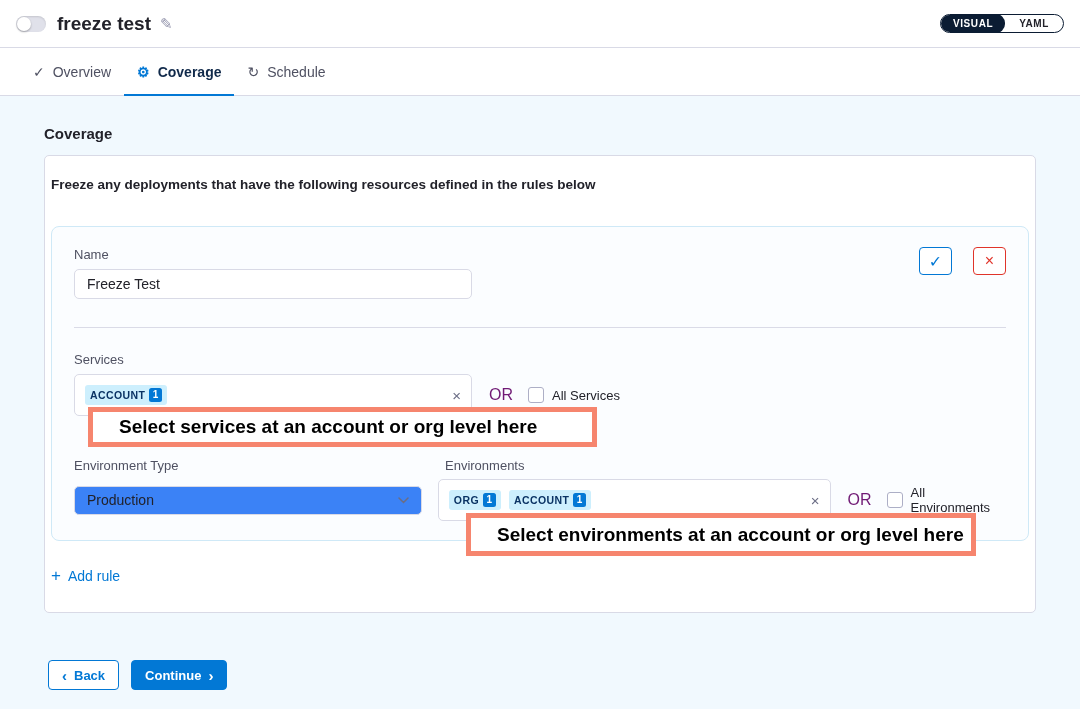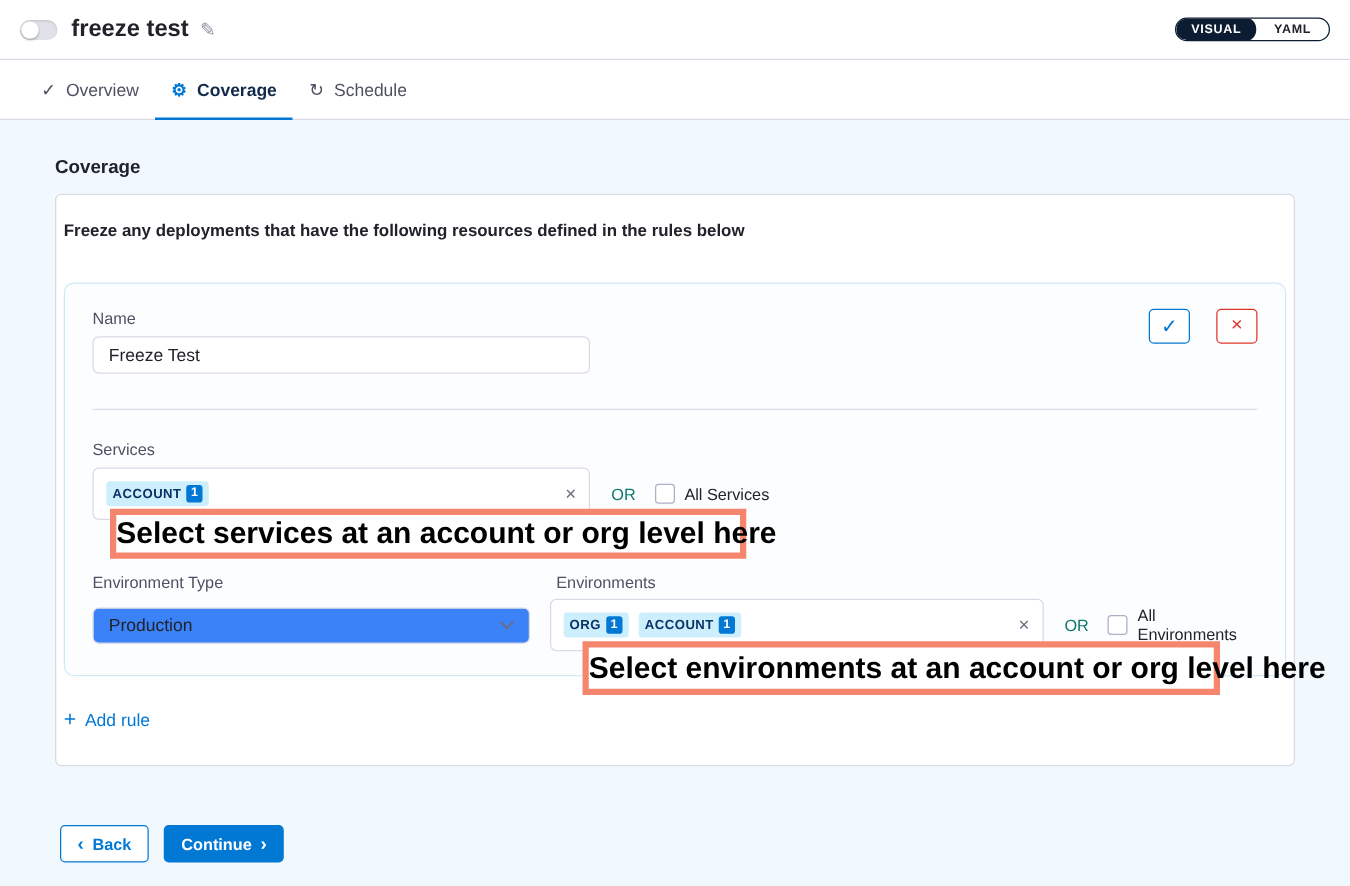--- a/index.html
+++ b/index.html
@@ -39,42 +39,42 @@
   .btn-confirm { border: 1px solid #0278d5; color: #0278d5; }
   .btn-cancel { border: 1px solid #e0342a; color: #e0342a; }
   .divider { margin-top: 28px; border: none; border-top: 1px solid #dadbe7; height: 0; }
 
   .svc-label { margin-top: 24px; }
   .row { display: flex; align-items: center; margin-top: 7px; }
   .tag-input { width: 398px; height: 42px; border: 1px solid #d9dae6; border-radius: 5px; background: #fff; display: flex; align-items: center; padding: 0 10px; gap: 8px; }
   .tag { background: #cdeffd; color: #0a3364; font-size: 10.5px; font-weight: 700; letter-spacing: .4px; padding: 3px 5px; border-radius: 3px; display: inline-flex; align-items: center; gap: 4px; line-height: 1; }
   .tag-count { background: #0278d5; color: #fff; border-radius: 2.5px; font-size: 10px; font-weight: 700; min-width: 13px; height: 14px; display: inline-flex; align-items: center; justify-content: center; }
   .clear-x { margin-left: auto; color: #6b6d85; font-size: 15px; cursor: pointer; line-height: 1; }
-  .or { font-size: 13px; color: #0f766e; margin: 0 15px 0 17px; }
+  .or { font-size: 16px; color: #701a75; margin: 0 15px 0 17px; }
   .checkbox { width: 16px; height: 16px; border: 1px solid #adafc6; border-radius: 3px; background: #fff; margin-right: 8px; flex: none; cursor: pointer; }
   .chk-label { font-size: 13px; color: #22222a; }
 
   .cols-labels { display: flex; margin-top: 42px; }
   .cols-labels .col1 { width: 371px; }
   .fields-row { display: flex; align-items: center; margin-top: 6px; }
   .select { width: 355px; height: 29px; border: 1px solid #d9dae6; border-radius: 5px; background: #3b82f6; display: flex; align-items: center; justify-content: space-between; padding: 0 12px; margin-right: 16px; cursor: pointer; }
   .select .val { font-size: 14px; color: #22222a; }
   .env-input { width: 401px; }
 
   .add-rule { margin-top: 26px; display: flex; align-items: center; gap: 7px; color: #0278d5; font-size: 14px; width: max-content; cursor: pointer; }
   .add-plus { font-size: 17px; line-height: 1; }
 
   .footer { margin-top: 47px; display: flex; gap: 12px; padding-left: 4px; }
   .btn { height: 30px; padding: 0 13px; border-radius: 4px; font-size: 13px; font-weight: 700; display: inline-flex; align-items: center; gap: 7px; cursor: pointer; font-family: inherit; }
   .btn-back { border: 1px solid #0278d5; background: #fff; color: #0278d5; }
   .btn-continue { border: 1px solid #0278d5; background: #0278d5; color: #ffffff; }
   .btn .chev { font-size: 15px; line-height: 1; }
 
   
-  .annotation { position: absolute; background: #fff; border: 5px solid rgba(244,102,74,.8); display: flex; align-items: center; padding: 0 0; font-size: 24px; font-weight: 700; color: #000; white-space: nowrap; z-index: 5; }
+  .annotation { position: absolute; background: #fff; border: 5px solid rgba(244,102,74,.8); display: flex; align-items: center; padding: 0 26px; font-size: 19px; font-weight: 700; color: #000; white-space: nowrap; z-index: 5; }
   .anno-services { left: 88px; top: 407px; width: 509px; height: 40px; }
   .anno-environments { left: 466px; top: 513px; width: 510px; height: 43px; }
 </style>
 </head>
 <body>
 
 <div class="app">
 
   <header class="topbar">
     <div class="toggle">

